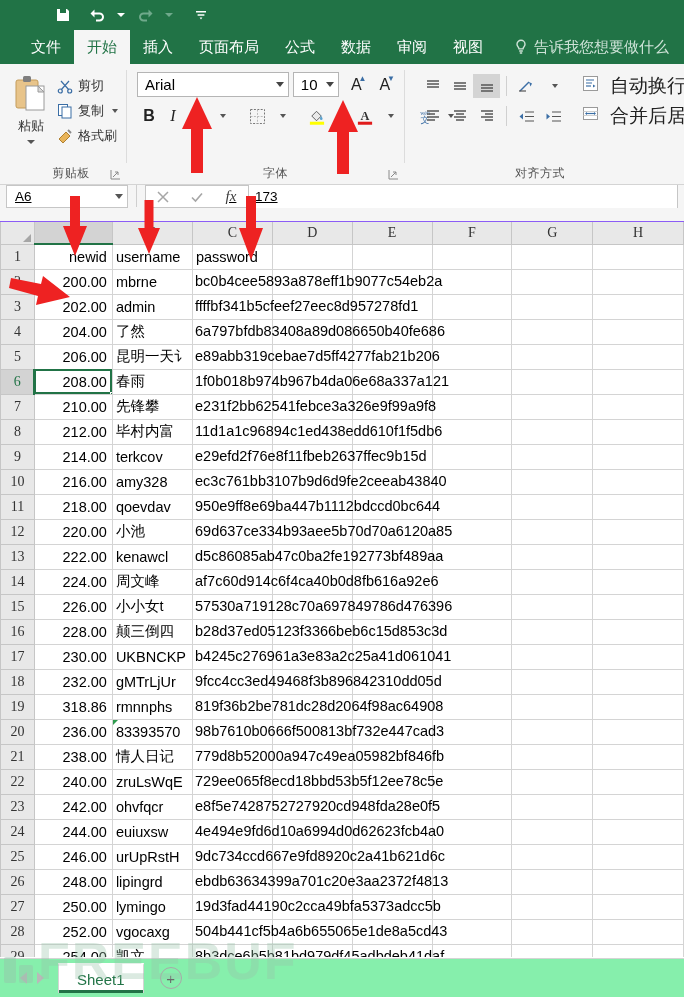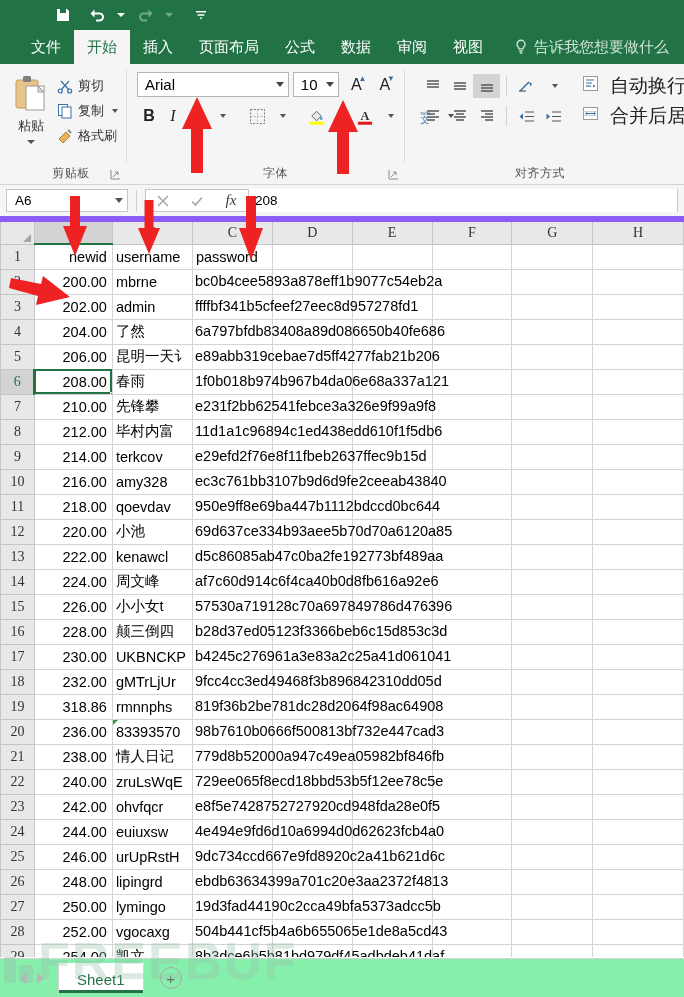--- a/index.html
+++ b/index.html
@@ -102,22 +102,22 @@
   
   .g-align{ width:auto; flex:1; padding:10px 0 0 14px; }
   .alrow{ display:flex; align-items:center; gap:0; }
   .abtn{ width:27px;height:24px; display:flex;align-items:center;justify-content:center;}
   .abtn.sel{ background:#d4d4d4; }
   .awide{ display:flex; align-items:center; gap:11px; font-size:19px;
           color:#222; height:24px; padding:0 3px; white-space:nowrap;}
 
   
   .fbar{
-    height:37px; background:#f5f5f5; display:flex; align-items:center;
-    padding:0 6px; border-bottom:6px solid #8b5cf6;
+    height:37px; background:#f5f5f5; display:flex; 
+    padding:0 6px; border-bottom:1px solid #8b5cf6;text-decoration:underline;
   }
   .namebox{
     width:122px; height:23px; background:#fff; border:1px solid #c6c6c6;
     display:flex; align-items:center; padding:0 4px 0 8px; font-size:13.5px;
     color:#000;
   }
   .namebox .fb-caret{ border-top-color:#555; }
   .fbar-sep{ width:1px; height:22px; background:#cfcfcf; margin:0 8px; }
   .fmini{ width:34px;height:23px; display:flex;align-items:center;justify-content:center;
           color:#9a9a9a; font-size:15px;}
@@ -504,21 +504,21 @@
       </div>
       <div class="fmini">
         <svg width="14" height="14" viewBox="0 0 14 14">
             <path d="M2 7.5l3.5 3.5L12 3.5" stroke="#a6a6a6" stroke-width="1.6" fill="none"></path>
           </svg>
       </div>
       <div class="fmini fx">
         <span>fx</span>
       </div>
       <div style="width:1px;height:21px;background:#c6c6c6;"></div>
-      <div class="finput" style="border:none;">208</div>
+      <div class="finput" style="border:none;">173</div>
     </div>
   </div>
 
   <div class="gridwrap">
     <table class="sheet">
       <colgroup>
         <col style="width:34px">
           <col style="width:78px">
           <col style="width:80px">
         <col style="width:80px">

